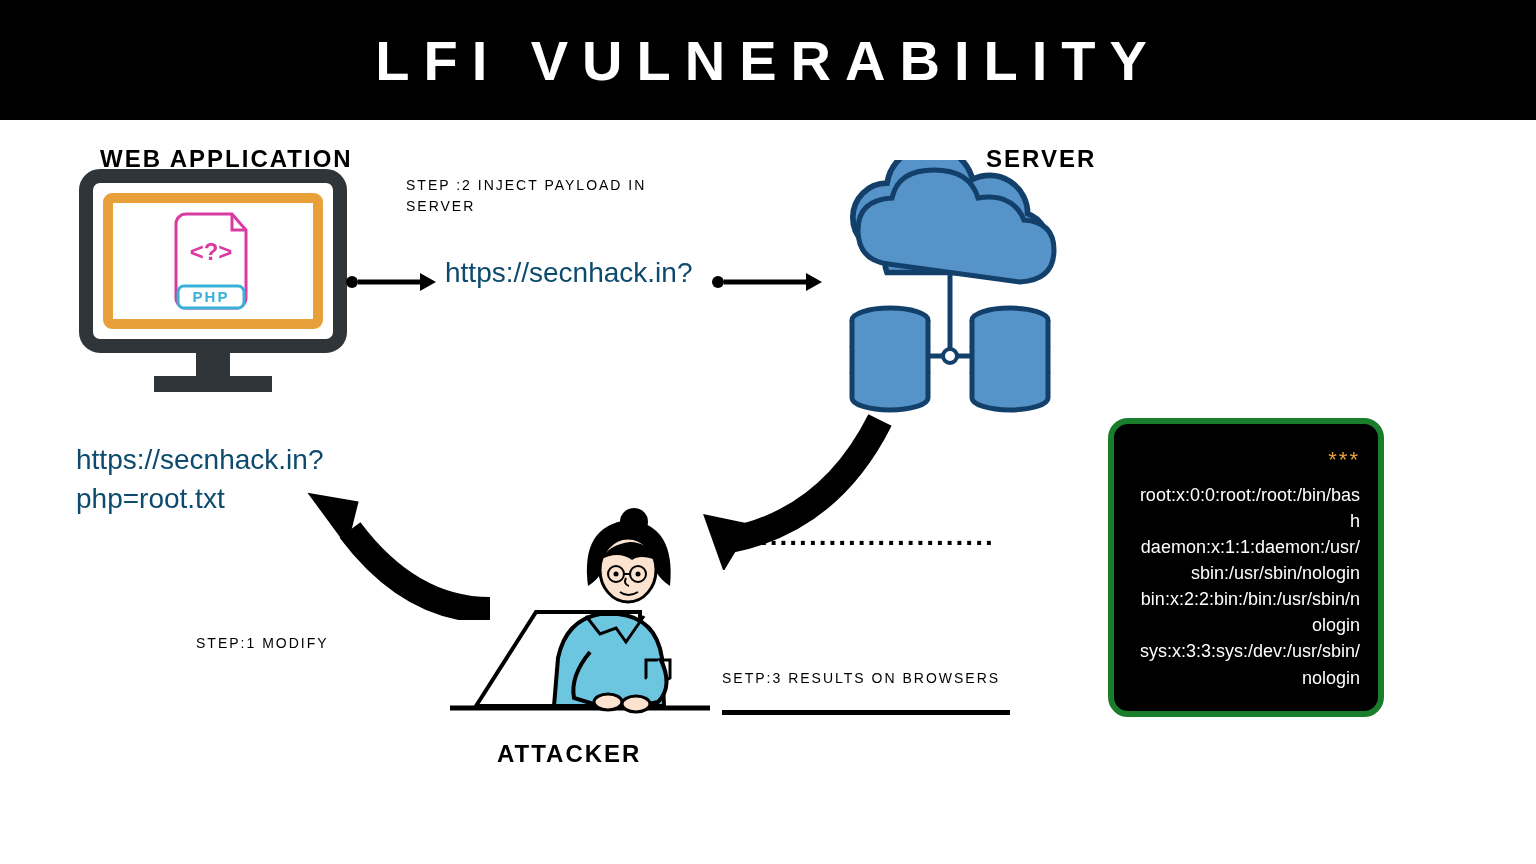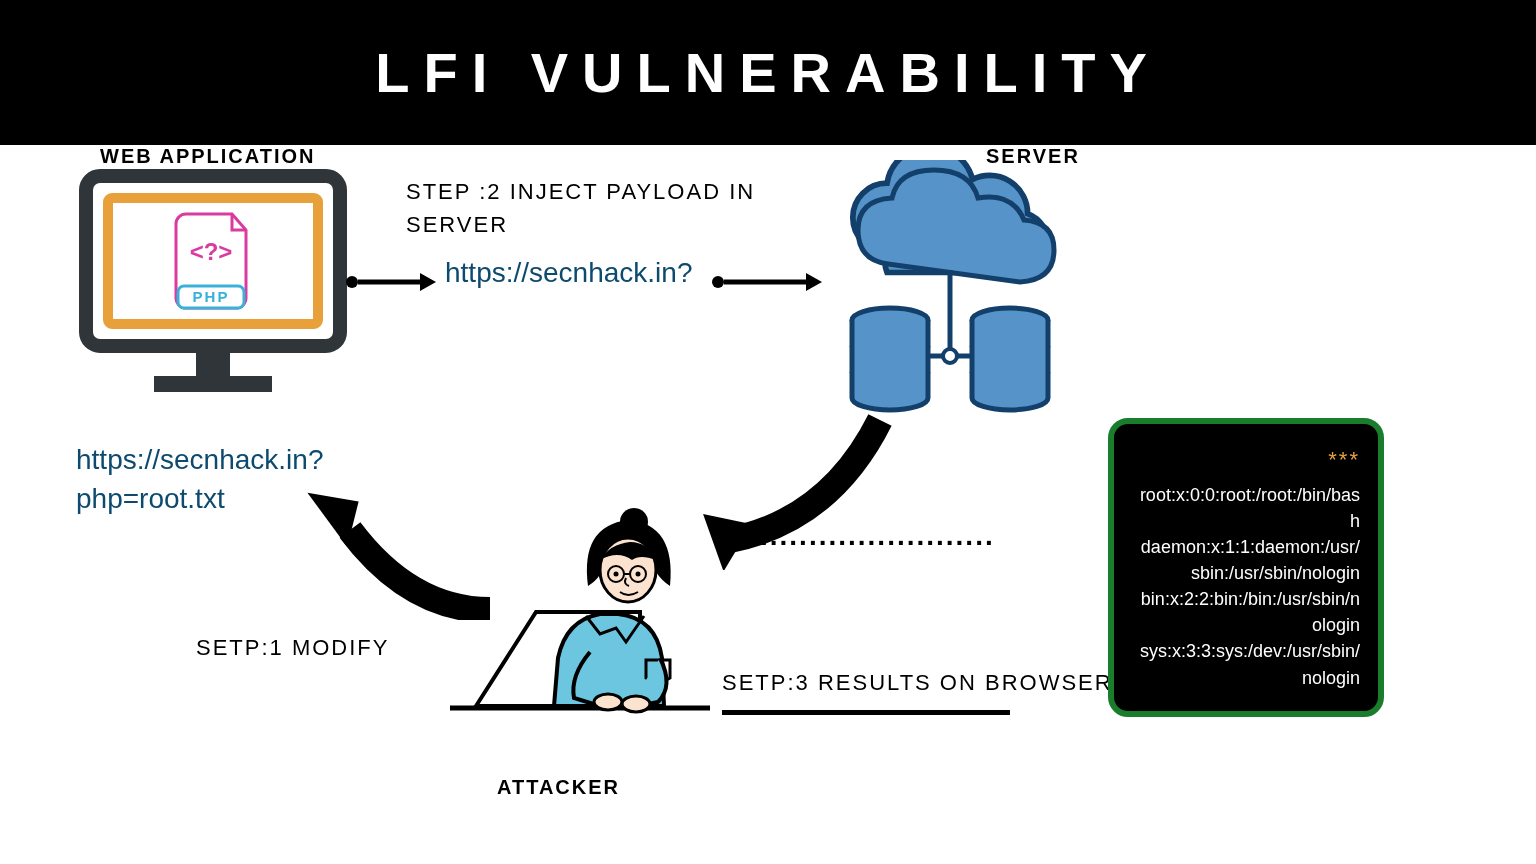--- a/index.html
+++ b/index.html
@@ -6,40 +6,40 @@
   body {
     width: 1536px;
     height: 864px;
     background: #fff;
     font-family: Arial, Helvetica, sans-serif;
     position: relative;
     overflow: hidden;
   }
   .title-bar {
     width: 100%;
-    height: 145px;
+    height: 120px;
     background: #000;
     color: #fff;
     display: flex;
     align-items: center;
     justify-content: center;
     font-size: 56px;
     font-weight: 800;
     letter-spacing: 14px;
   }
   .label {
     position: absolute;
     font-weight: 700;
     letter-spacing: 2px;
-    font-size: 20px;
+    font-size: 24px;
     color: #000;
   }
   .step {
     position: absolute;
-    font-size: 22px;
+    font-size: 14px;
     letter-spacing: 2px;
     color: #000;
   }
   .url {
     position: absolute;
     font-size: 28px;
     line-height: 1.4;
     color: #0c4a6e;
   }
   .dots {
@@ -157,21 +157,21 @@
 <svg class="abs" style="left:290px; top:470px;" width="220" height="150" viewBox="0 0 220 150">
   <path d="M200 140 Q 120 140 60 60" fill="none" stroke="#000" stroke-width="26"></path>
   <polygon points="20,20 70,34 54,78" fill="#000" transform="rotate(-6 45 46)"></polygon>
 </svg>
 
 <svg class="abs" style="left:690px; top:410px;" width="220" height="160" viewBox="0 0 220 160">
   <path d="M190 10 Q 140 110 40 130" fill="none" stroke="#000" stroke-width="26"></path>
   <polygon points="8,108 58,108 40,160" fill="#000" transform="rotate(12 30 130)"></polygon>
 </svg>
 
-<div class="step" style="left:196px; top:635px;">SETP:1 MODIFY</div>
+<div class="step" style="left:196px; top:635px;">STEP:1 MODIFY</div>
 
 <div class="step" style="left:722px; top:670px;">SETP:3 RESULTS ON BROWSERS</div>
 <div class="underline" style="left:722px; top:710px; width:288px;"></div>
 
 <div class="dots" style="left:760px; top:520px;">........................</div>
 
 <svg class="abs" style="left:440px; top:490px;" width="280" height="240" viewBox="0 0 280 240">
 
   <line x1="10" y1="218" x2="270" y2="218" stroke="#000" stroke-width="5"></line>
 
@@ -205,21 +205,21 @@
 
     <circle cx="26" cy="54" r="2.5" fill="#000"></circle>
     <circle cx="48" cy="54" r="2.5" fill="#000"></circle>
 
     <path d="M36 58 q-3 6 3 8" fill="none" stroke="#000" stroke-width="2"></path>
 
     <path d="M30 72 q8 6 18 0" fill="none" stroke="#000" stroke-width="2"></path>
   </g>
 </svg>
 
-<div class="label" style="left:497px; top:776px;">ATTACKER</div>
+<div class="label" style="left:497px; top:740px;">ATTACKER</div>
 
 <div class="terminal" style="left:1108px; top:418px;">
   <div class="stars">***</div>
   <div style="white-space: pre-wrap; word-break: break-all; text-align: right;">root:x:0:0:root:/root:/bin/bash
 daemon:x:1:1:daemon:/usr/sbin:/usr/sbin/nologin
 bin:x:2:2:bin:/bin:/usr/sbin/nologin
 sys:x:3:3:sys:/dev:/usr/sbin/nologin</div>
 </div>
 
 </body></html>

